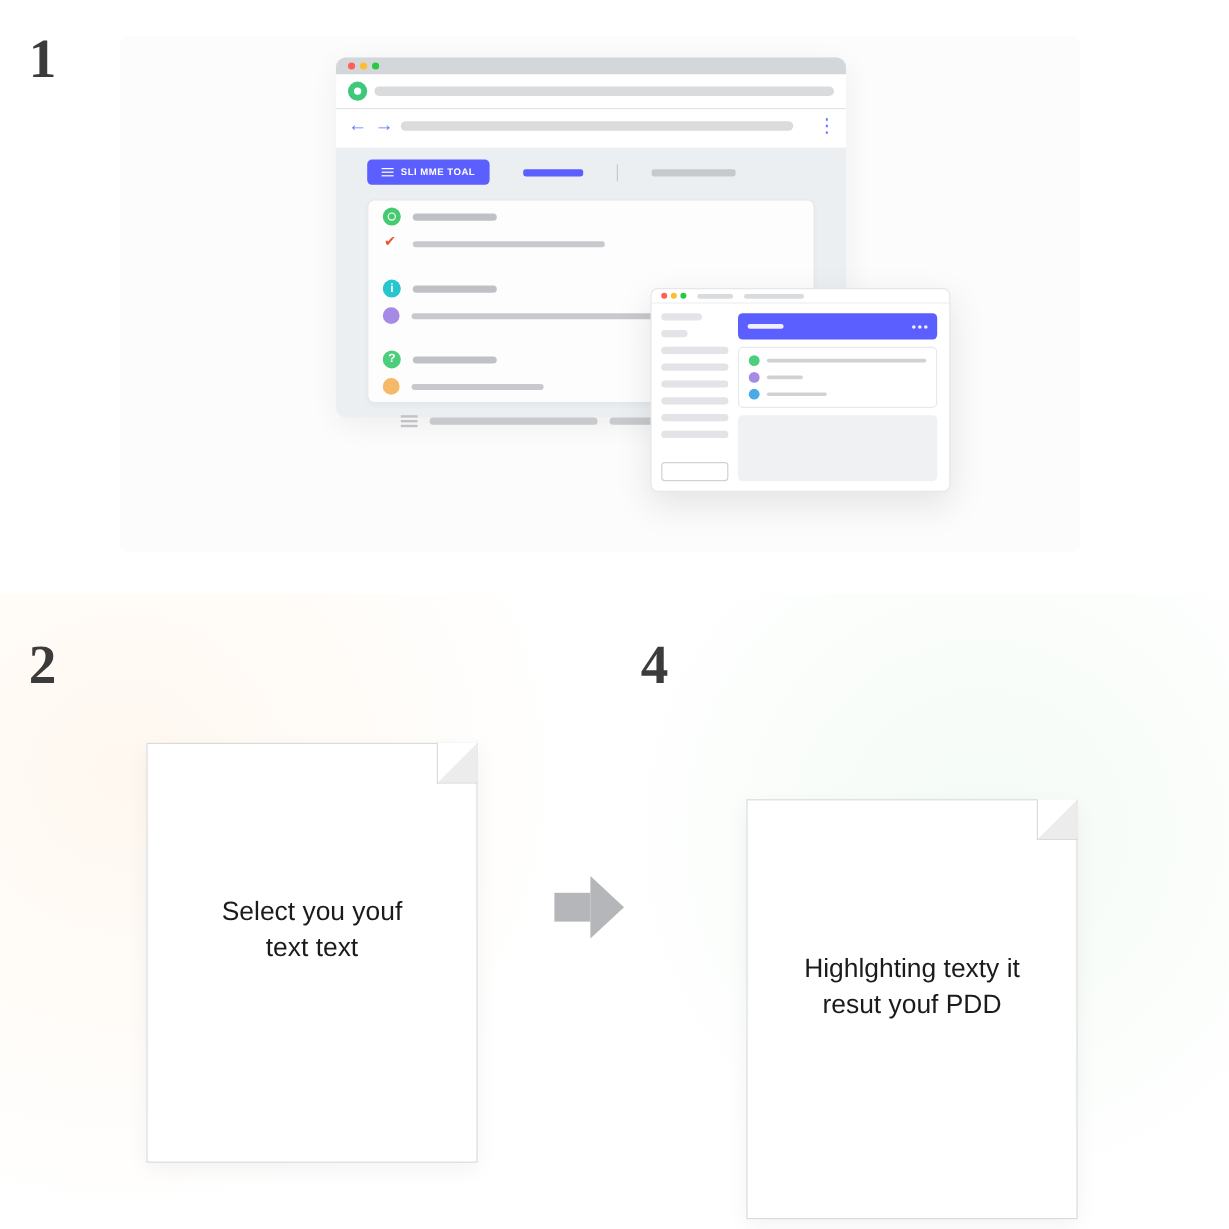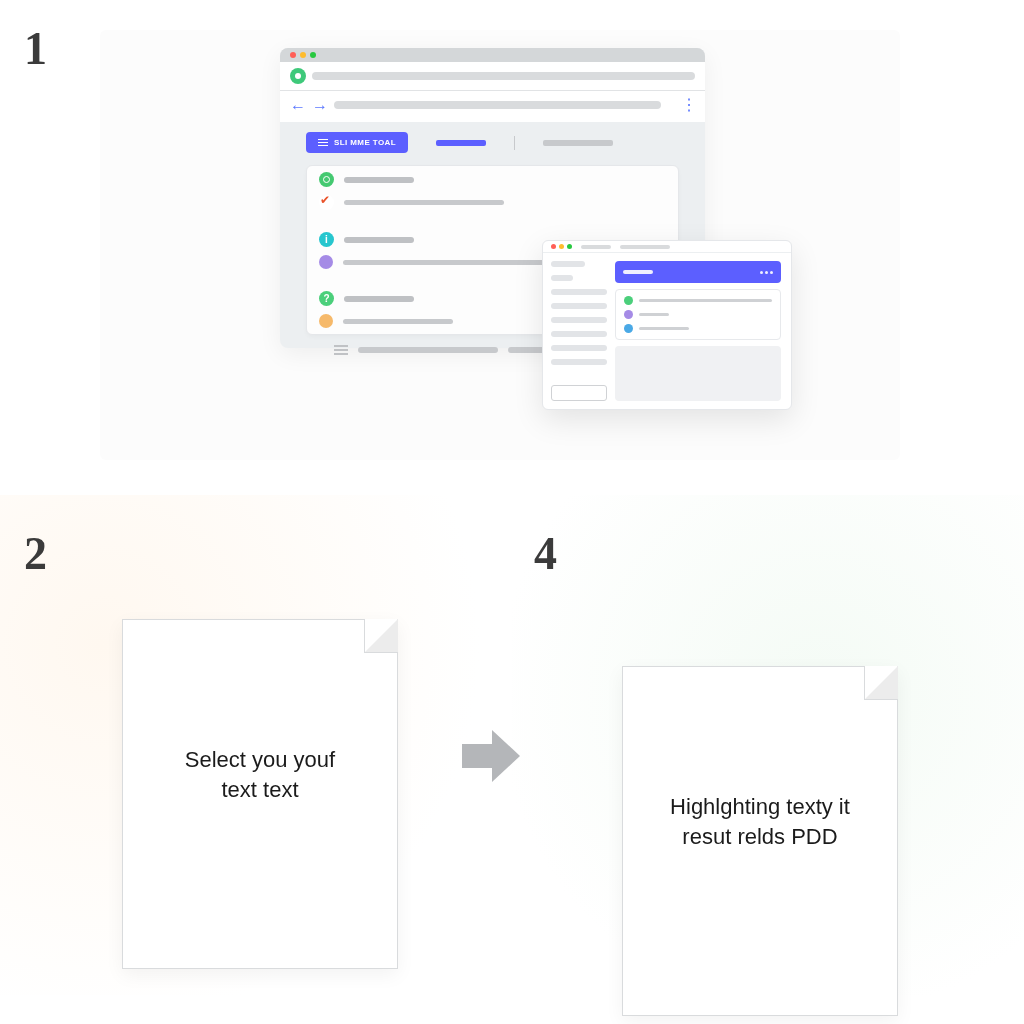--- a/index.html
+++ b/index.html
@@ -336,21 +336,21 @@
 </div>
 
 <div class="panel-br">
   <div class="step-num" style="left:22px; top:32px;">4</div>
 
   <div class="doc-page" style="left:110px; top:124px;margin-top:47px;">
     <div class="page-cut"></div>
     <div class="page-fold"></div>
     <div class="doc-text">
       <span>Highlghting texty it</span><br>
-      <span>resut relds PDD</span>
+      <span>resut youf PDD</span>
     </div>
   </div>
 </div>
 
 <div class="big-arrow">
   <div class="shaft"></div>
     <div class="head"></div>
 </div>
 
 </body></html>

